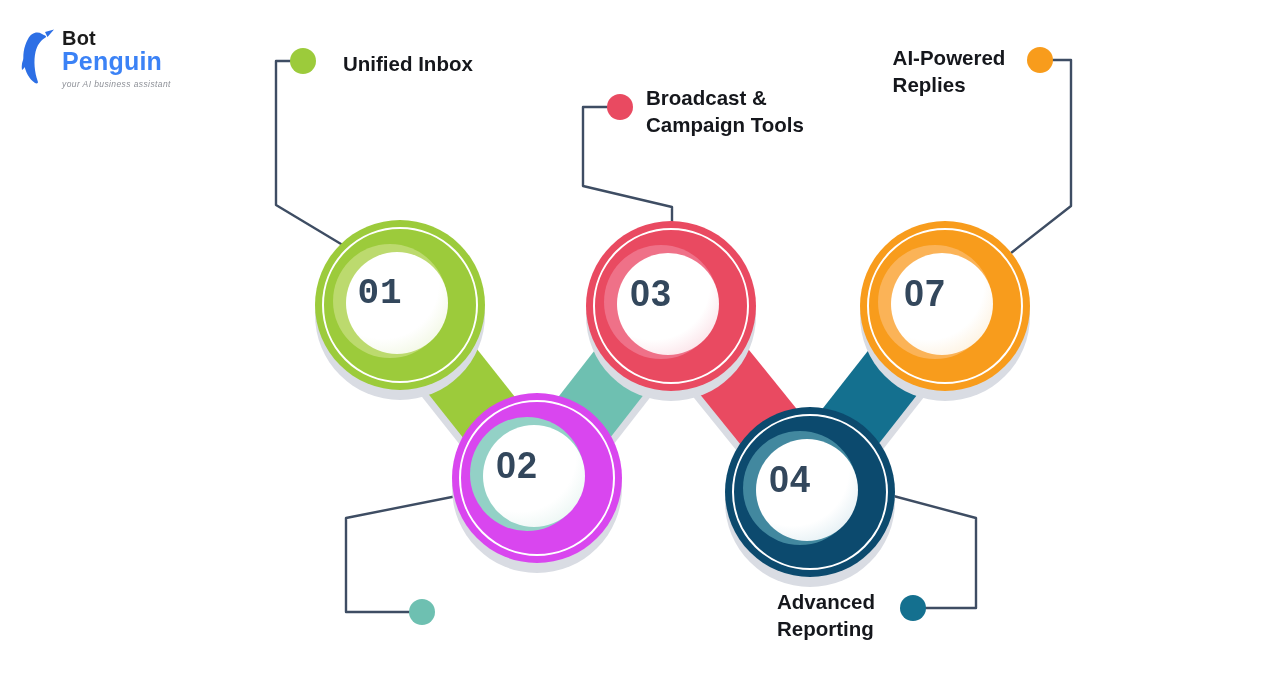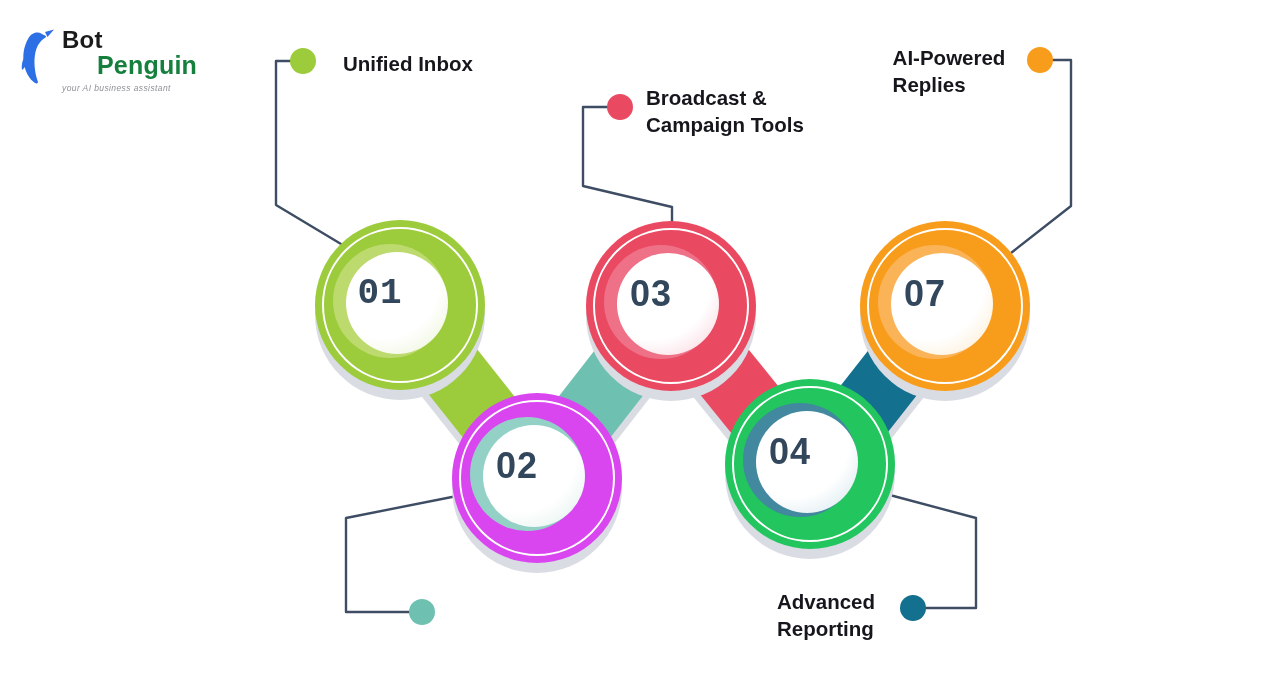--- a/index.html
+++ b/index.html
@@ -1,21 +1,21 @@
 <!DOCTYPE html>
 <html><head>
 <meta charset="utf-8">
 <style>
   html,body{margin:0;padding:0;background:#ffffff;width:1288px;height:686px;overflow:hidden;
     font-family:"Liberation Sans","DejaVu Sans",sans-serif;}
   #stage{position:relative;width:1288px;height:686px;background:#ffffff;}
   
   .logo{position:absolute;left:18px;top:28px;display:flex;align-items:flex-start;gap:4px;}
   .logo-text{display:flex;flex-direction:column;line-height:1;}
-  .logo-bot{font-weight:bold;font-size:24px;color:#1b1b1b;letter-spacing:.2px;}
+  .logo-bot{font-weight:bold;font-size:20px;color:#1b1b1b;letter-spacing:.2px;}
   .logo-penguin{font-weight:bold;font-size:25px;color:#2d6fe5;margin-top:1px;letter-spacing:.2px;}
   .logo-tagline{font-size:8.5px;font-style:italic;color:#8d9097;margin-top:6px;letter-spacing:.4px;}
   
   svg.layer{position:absolute;left:0;top:0;}
   .node{position:absolute;border-radius:50%;}
   .ring-line{position:absolute;inset:7px;border:2px solid #ffffff;border-radius:50%;}
   .glow{position:absolute;left:50%;top:50%;width:114px;height:114px;border-radius:50%;
     transform:translate(calc(-50% - 10px),calc(-50% - 4px));}
   .inner{position:absolute;left:50%;top:50%;width:102px;height:102px;border-radius:50%;
     transform:translate(calc(-50% - 3px),calc(-50% - 2px));
@@ -30,21 +30,21 @@
 <div id="stage">
 
   <div class="logo">
     <svg width="40" height="58" viewBox="0 0 40 58">
       <path d="M24 6 C19 3 13 5 10 11 C5.5 19 4.5 28 6 36 C7.5 44 11 51 17 55 C18.5 56 20.5 55.5 19.8 53.5 C16.5 44 15.5 33 17.5 24 C19 17.5 22.5 12.5 27.5 9.5 C29.5 8.3 26.5 7.3 24 6 Z" fill="#2d6fe5"></path>
       <path d="M27 4 L36 1.5 L29.5 9 C28.6 7.2 27.9 5.6 27 4 Z" fill="#2d6fe5"></path>
       <path d="M9 26 C5 30 3 36 4 42 C7.4 39.6 9.6 34.4 9.8 29 Z" fill="#2d6fe5"></path>
     </svg>
     <div class="logo-text">
       <span class="logo-bot" style="color: rgb(27, 27, 27);">Bot</span>
-      <span class="logo-penguin" style="color: #15803d; margin-left: 35px;">Penguin</span>
+      <span class="logo-penguin" style="color: #3b82f6;">Penguin</span>
       <span class="logo-tagline" style="color: rgb(141, 144, 151);">your AI business assistant</span>
     </div>
   </div>
 
 <svg width="1288" height="686" class="layer">
       <line x1="400" y1="316" x2="537" y2="489" stroke="#d9dce3" stroke-width="66"></line>
       <line x1="537" y1="489" x2="671" y2="317" stroke="#d9dce3" stroke-width="66"></line>
       <line x1="671" y1="317" x2="810" y2="489" stroke="#d9dce3" stroke-width="66"></line>
       <line x1="810" y1="489" x2="945" y2="317" stroke="#d9dce3" stroke-width="66"></line>
       <line x1="400" y1="305" x2="537" y2="478" stroke="#9ccb3b" stroke-width="66"></line>
@@ -76,21 +76,21 @@
         <span class="num" style="color: rgb(51, 71, 92);">02</span>
       </div>
     </div>
     <div class="node" style="left: 586px; top: 221px; width: 170px; height: 170px; background: rgb(233, 74, 97); box-shadow: rgb(217, 220, 227) 0px 10px 0px;">
       <div class="glow" style="background: rgb(239, 113, 136);"></div>
       <div class="ring-line"></div>
       <div class="inner" style="background: radial-gradient(circle at 36% 30%, rgb(255, 255, 255) 58%, rgb(248, 205, 215) 100%);">
         <span class="num" style="color: rgb(51, 71, 92);">03</span>
       </div>
     </div>
-    <div class="node" style="left: 725px; top: 379px; width: 170px; height: 170px; background: #22c55e; box-shadow: rgb(217, 220, 227) 0px 10px 0px;">
+    <div class="node" style="left: 725px; top: 407px; width: 170px; height: 170px; background: #0c4a6e; box-shadow: rgb(217, 220, 227) 0px 10px 0px;">
       <div class="glow" style="background: rgb(66, 136, 159);"></div>
       <div class="ring-line"></div>
       <div class="inner" style="background: radial-gradient(circle at 36% 30%, rgb(255, 255, 255) 58%, rgb(207, 227, 235) 100%);">
         <span class="num" style="color: rgb(51, 71, 92);">04</span>
       </div>
     </div>
     <div class="node" style="left: 860px; top: 221px; width: 170px; height: 170px; background: rgb(248, 156, 28); box-shadow: rgb(217, 220, 227) 0px 10px 0px;">
       <div class="glow" style="background: rgb(251, 179, 87);"></div>
       <div class="ring-line"></div>
       <div class="inner" style="background: radial-gradient(circle at 36% 30%, rgb(255, 255, 255) 58%, rgb(252, 232, 200) 100%);">

